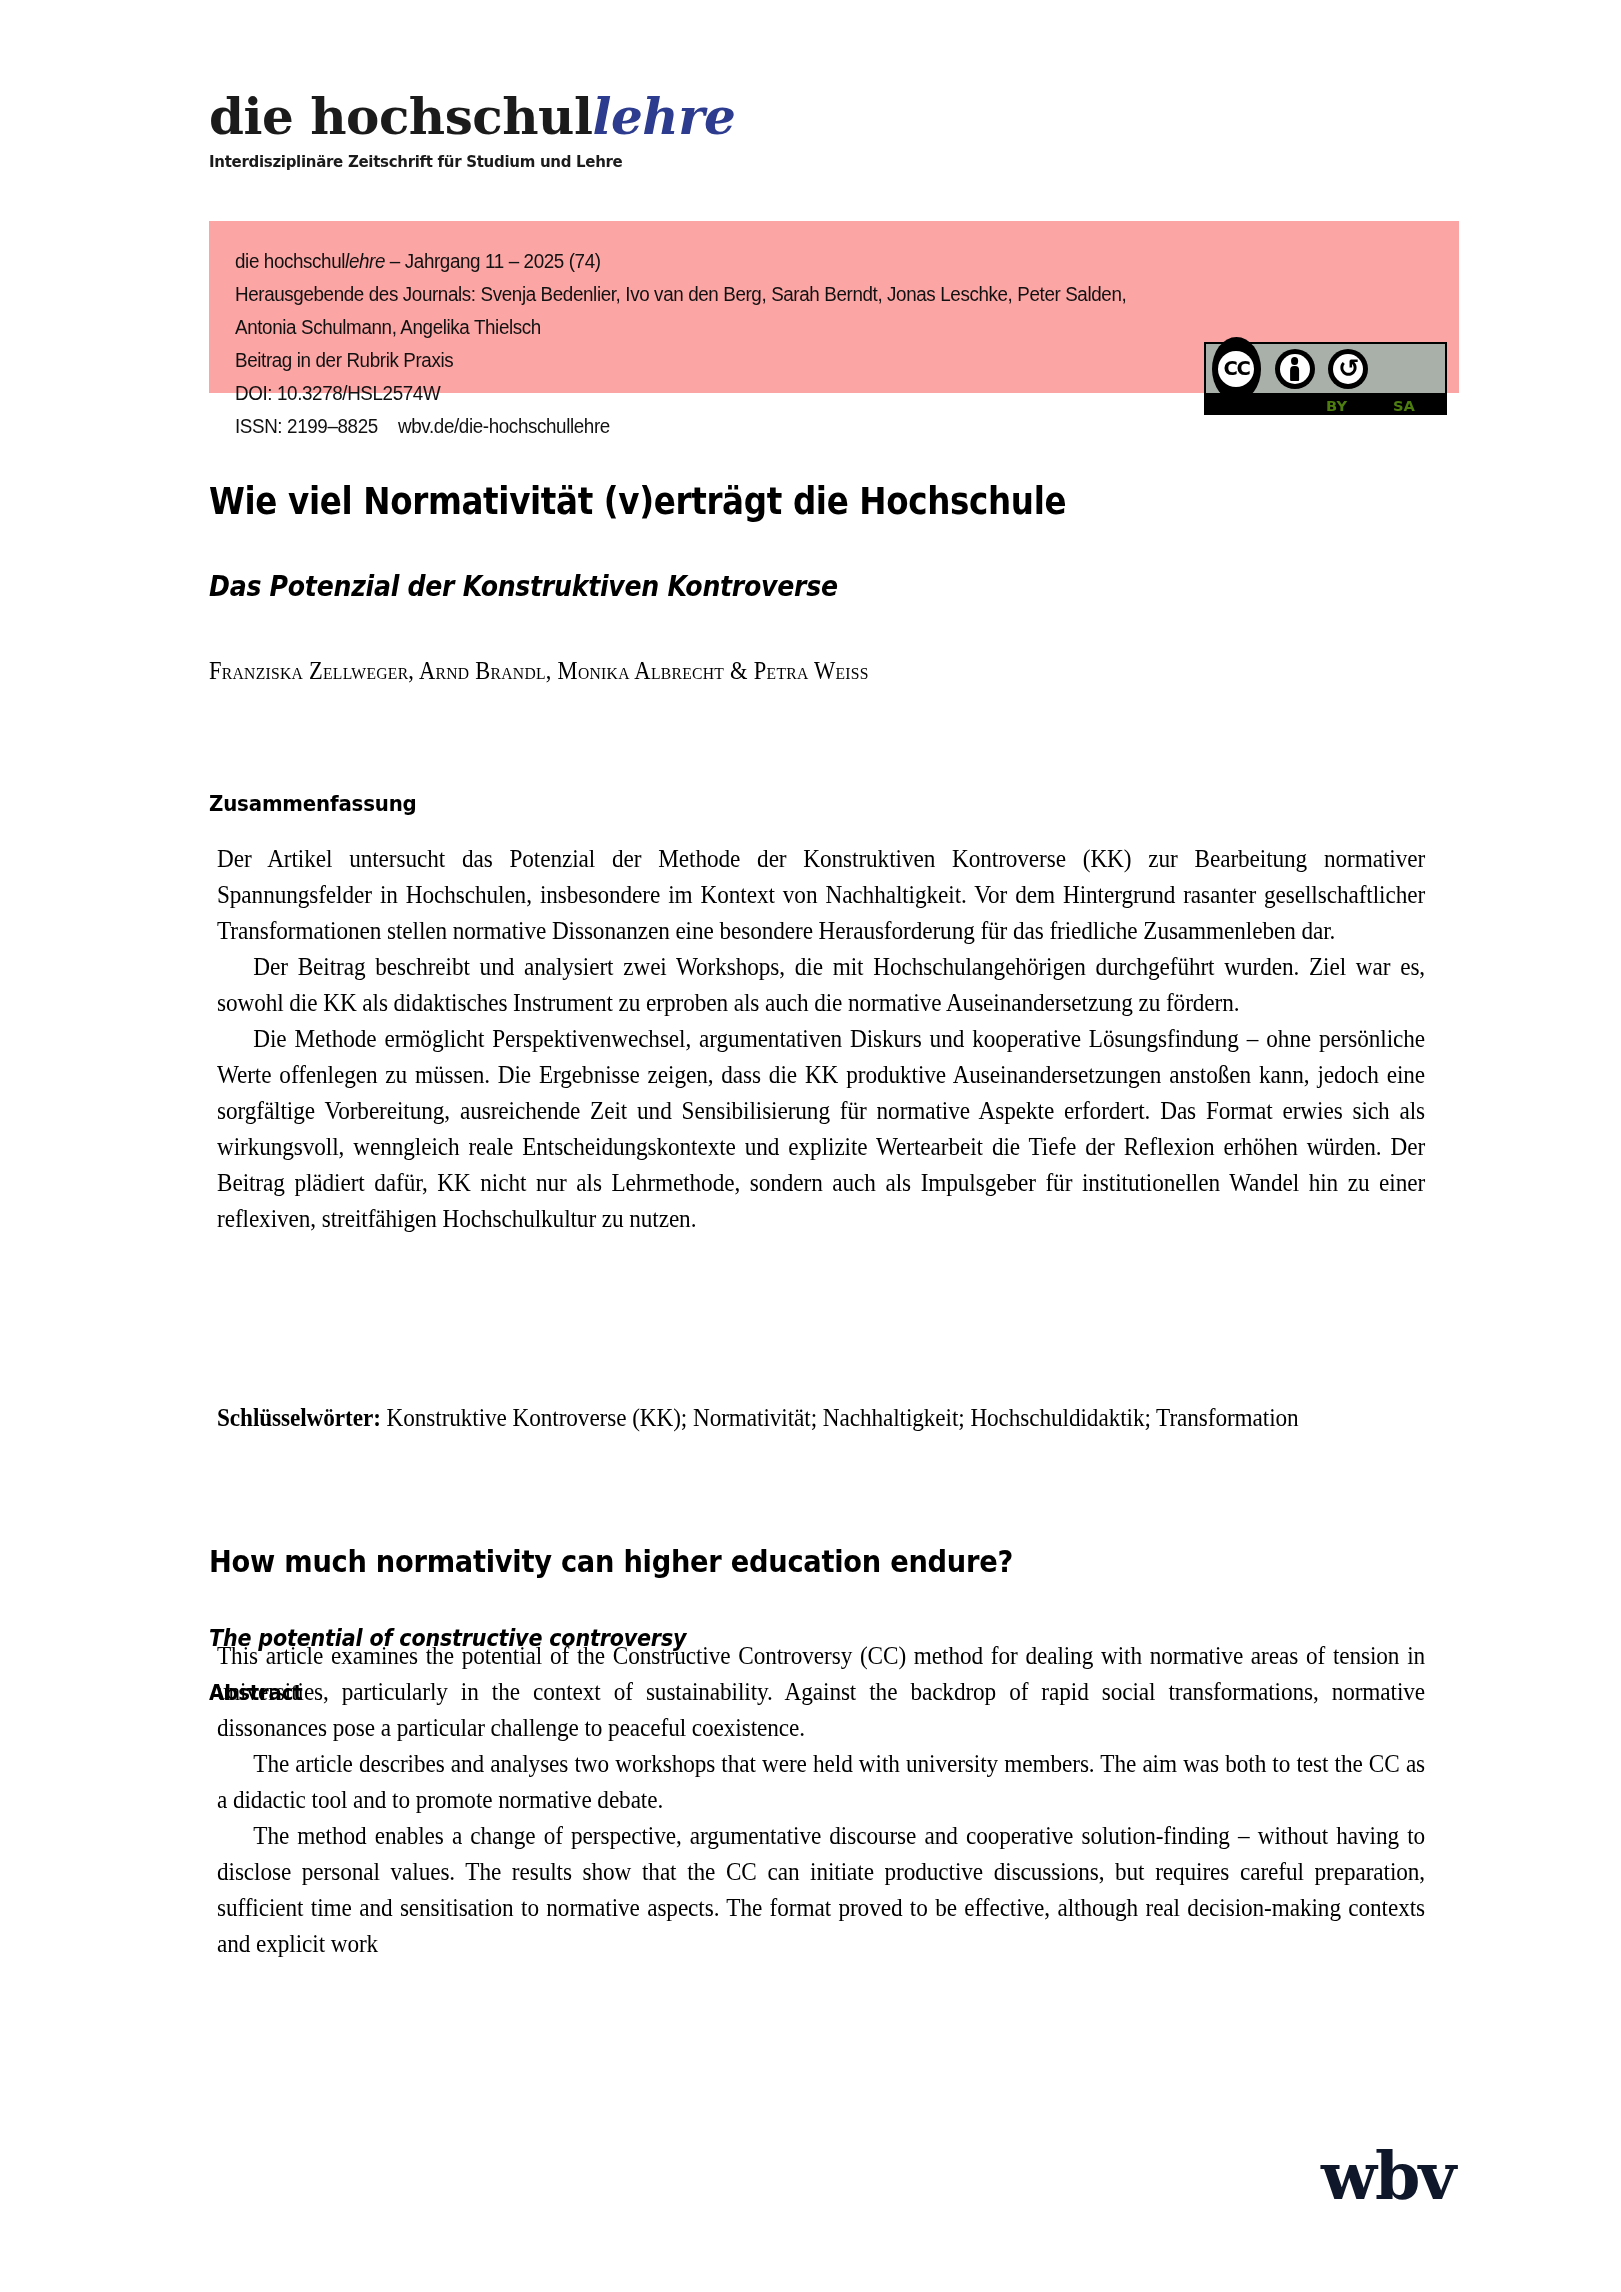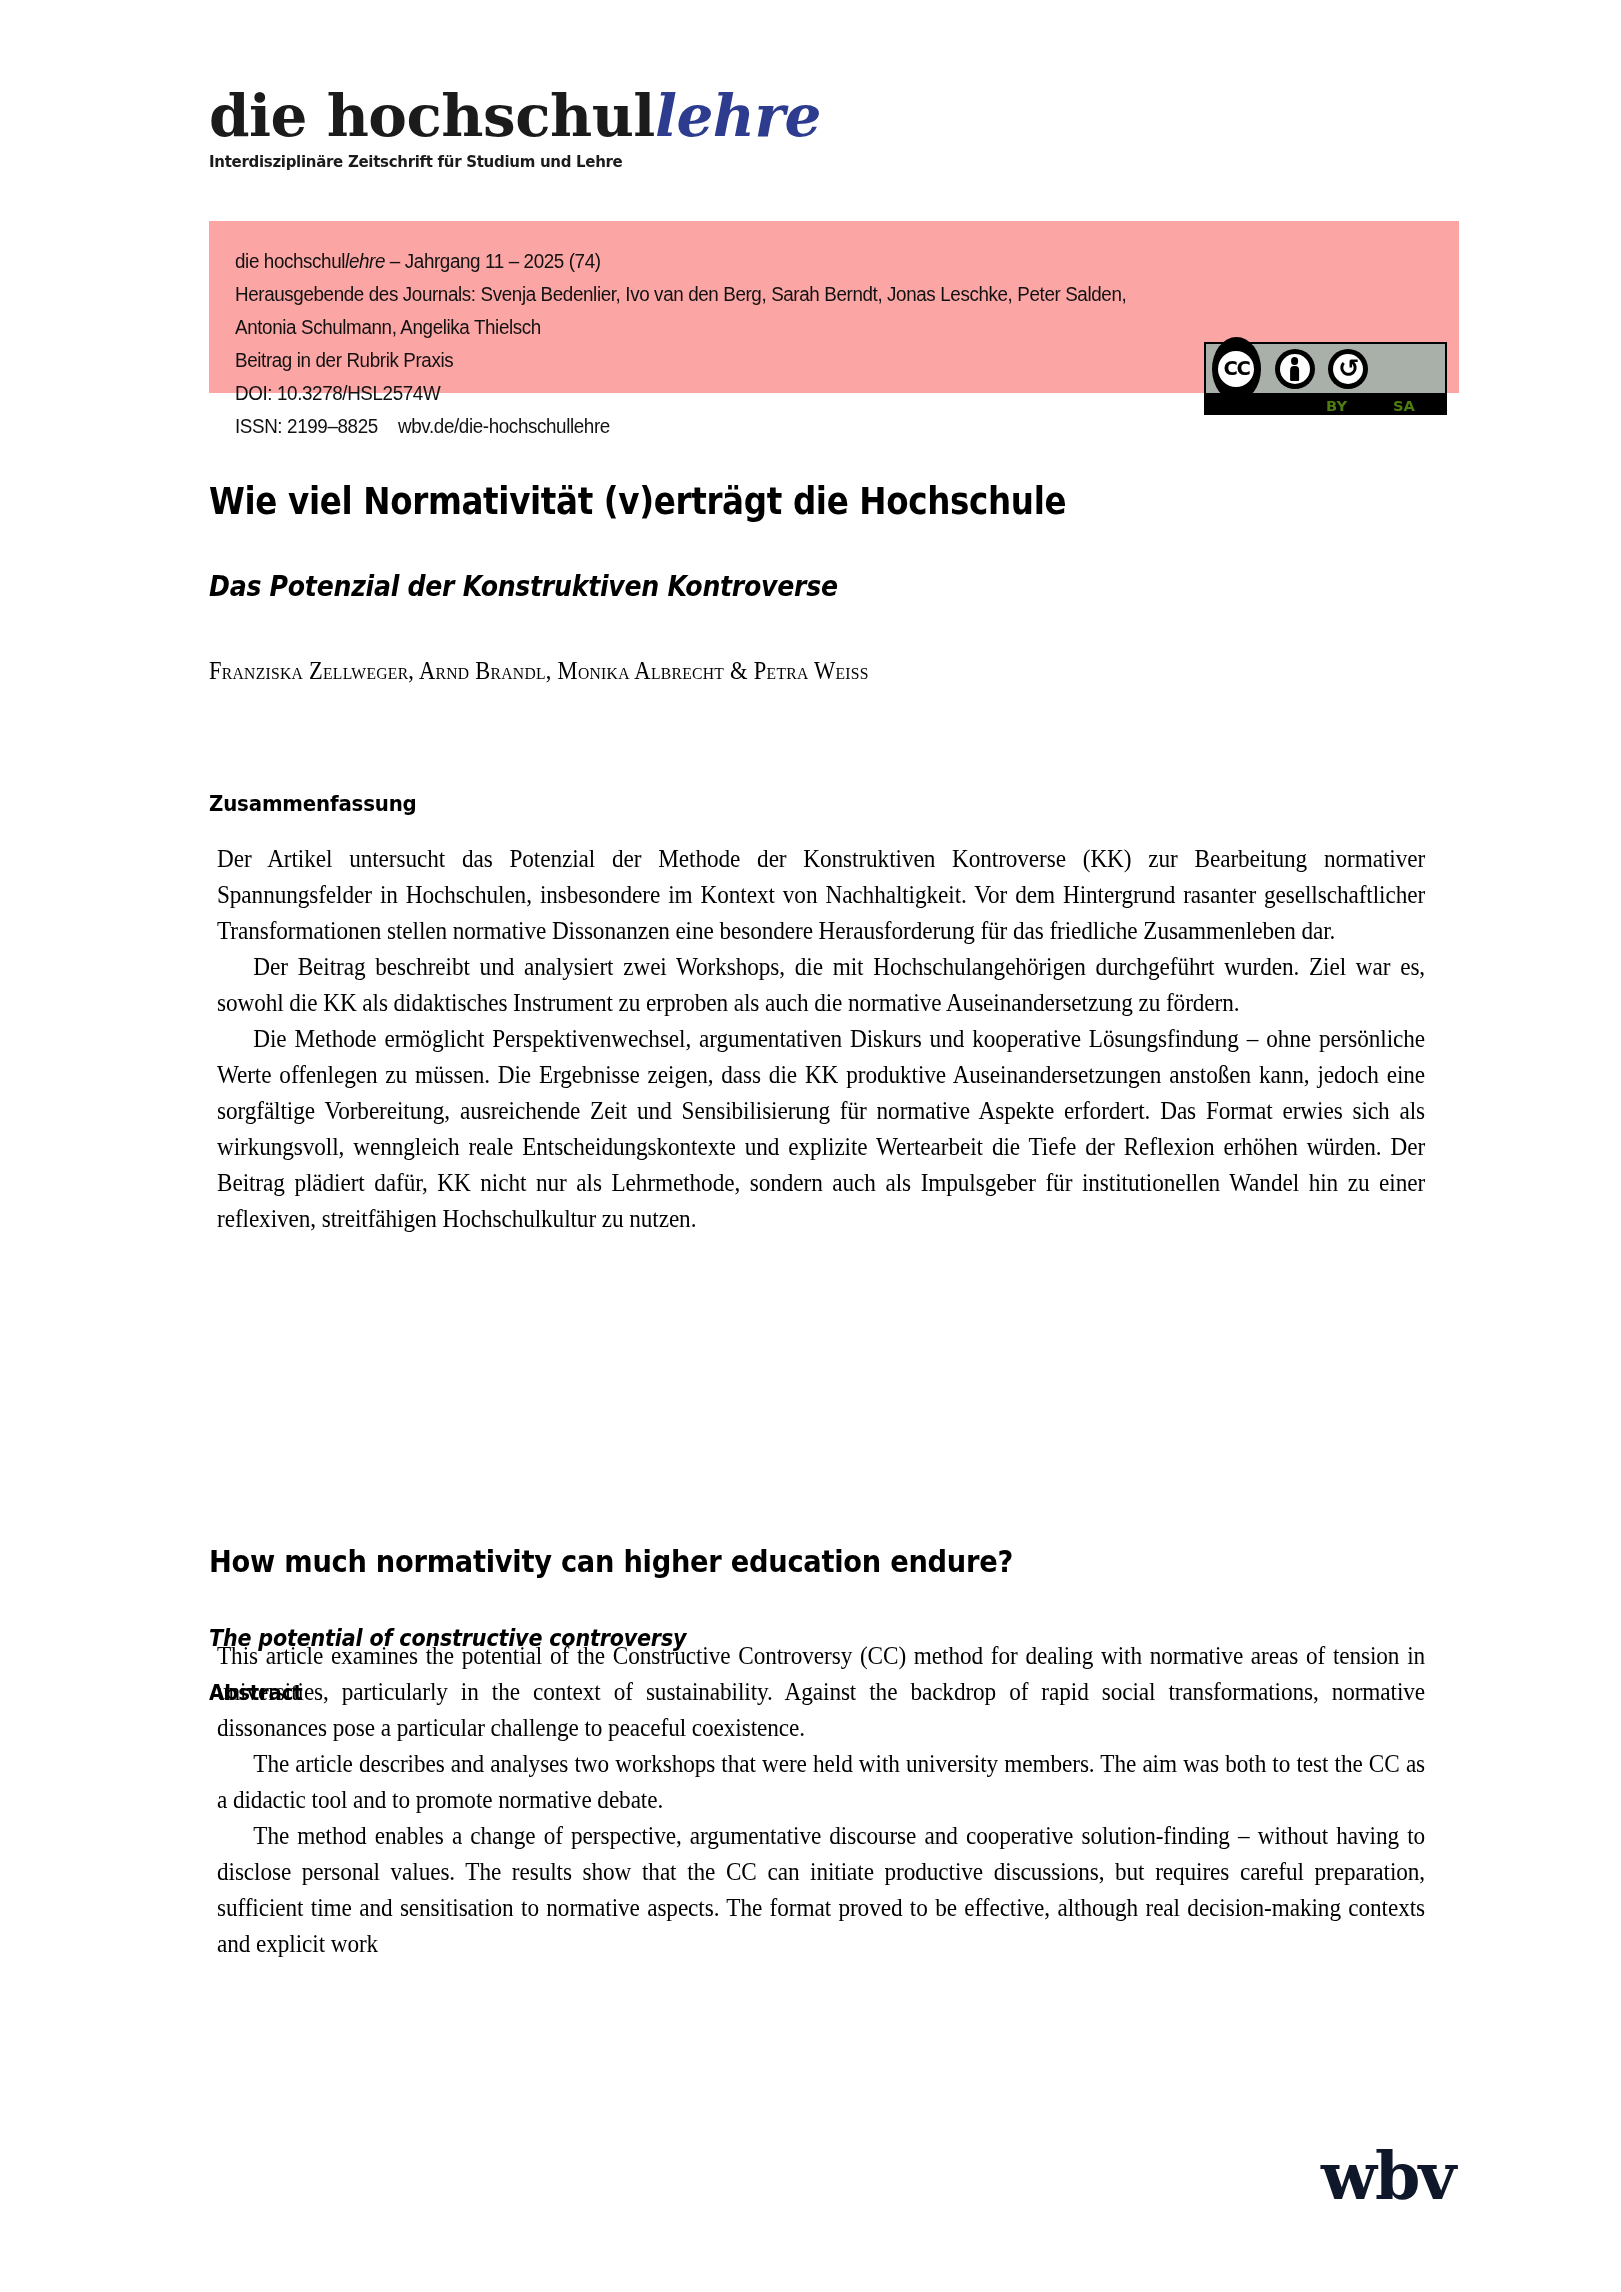--- a/index.html
+++ b/index.html
@@ -27,21 +27,21 @@
   
   .masthead {
     position: absolute;
     left: 209px;
     top: 92px;
     width: 549px;
   }
   .masthead-title {
     font-family: "DejaVu Serif", serif;
     font-weight: bold;
-    font-size: 58px;
+    font-size: 50px;
     line-height: 49px;
     letter-spacing: -0.5px;
     color: #1b1b1b;
     white-space: nowrap;
   }
   .masthead-title .lehre {
     color: #2d3c8f;
     font-style: italic;
   }
   .masthead-sub {
@@ -336,20 +336,25 @@
   <div class="h-sec" id="zus-head">Zusammenfassung</div>
 
   <div class="body-col" id="zus-body">
     <div class="bodytext">
       <p>Der Artikel untersucht das Potenzial der Methode der Konstruktiven Kontroverse (KK) zur Bearbeitung normativer Spannungsfelder in Hochschulen, insbesondere im Kontext von Nachhaltigkeit. Vor dem Hintergrund rasanter gesellschaftlicher Transformationen stellen normative Dissonanzen eine besondere Herausforderung für das friedliche Zusammenleben dar.</p>
       <p class="indent">Der Beitrag beschreibt und analysiert zwei Workshops, die mit Hochschulangehörigen durchgeführt wurden. Ziel war es, sowohl die KK als didaktisches Instrument zu erproben als auch die normative Auseinandersetzung zu fördern.</p>
       <p class="indent">Die Methode ermöglicht Perspektivenwechsel, argumentativen Diskurs und kooperative Lösungsfindung – ohne persönliche Werte offenlegen zu müssen. Die Ergebnisse zeigen, dass die KK produktive Auseinandersetzungen anstoßen kann, jedoch eine sorgfältige Vorbereitung, ausreichende Zeit und Sensibilisierung für normative Aspekte erfordert. Das Format erwies sich als wirkungsvoll, wenngleich reale Entscheidungskontexte und explizite Wertearbeit die Tiefe der Reflexion erhöhen würden. Der Beitrag plädiert dafür, KK nicht nur als Lehrmethode, sondern auch als Impulsgeber für institutionellen Wandel hin zu einer reflexiven, streitfähigen Hochschulkultur zu nutzen.</p>
     </div>
   </div>
 
+  <div class="body-col" id="keywords">
+    <div class="bodytext">
+      <p><b>Schlüsselwörter:</b><span> Konstruktive Kontroverse (KK); Normativität; Nachhaltigkeit; Hochschuldidaktik; Transformation</span></p>
+    </div>
+  </div>
 
   <div class="h-big" id="en-title">How much normativity can higher education endure?</div>
   <div class="h-ital" id="en-subtitle">The potential of constructive controversy</div>
   <div class="h-sec" id="abs-head">Abstract</div>
 
   <div class="body-col" id="abs-body">
     <div class="bodytext">
       <p>This article examines the potential of the Constructive Controversy (CC) method for dealing with normative areas of tension in universities, particularly in the context of sustainability. Against the backdrop of rapid social transformations, normative dissonances pose a particular challenge to peaceful coexistence.</p>
       <p class="indent">The article describes and analyses two workshops that were held with university members. The aim was both to test the CC as a didactic tool and to promote normative debate.</p>
       <p class="indent">The method enables a change of perspective, argumentative discourse and cooperative solution-finding – without having to disclose personal values. The results show that the CC can initiate productive discussions, but requires careful preparation, sufficient time and sensitisation to normative aspects. The format proved to be effective, although real decision-making contexts and explicit work</p>

